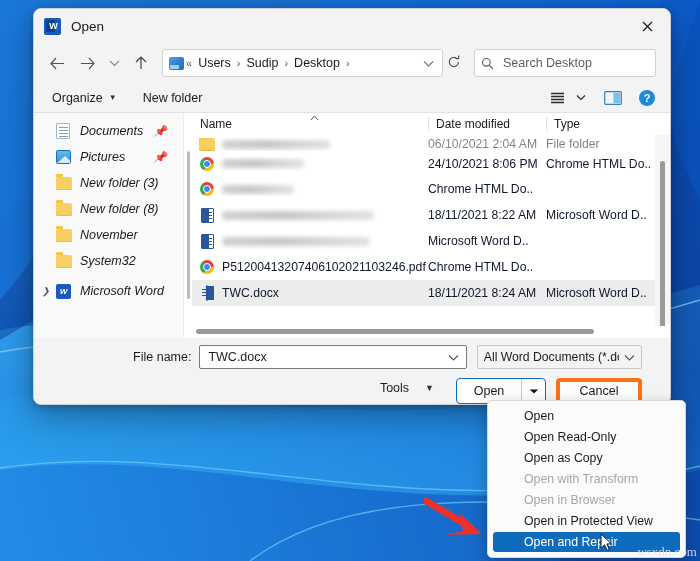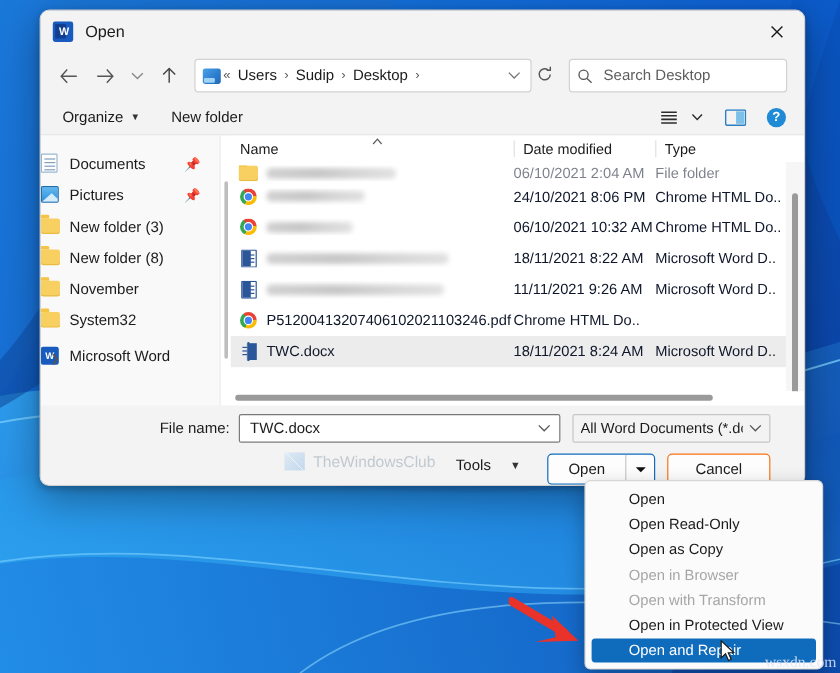--- a/index.html
+++ b/index.html
@@ -182,25 +182,27 @@
     background: #f9f9f9;
     padding-top: 5px;
     overflow: hidden;
     position: relative;
     flex: 0 0 auto;
     border-right: 1px solid #ececec;
   }
   .side-item {
     height: 26px;
     display: flex;
-    align-items: flex-end;
+    align-items: center;
+    padding-left: 22px;
     font-size: 12.5px;
     color: #1b1b1b;
     position: relative;
     white-space: nowrap;
+    font-style: italic;
   }
   .side-item .sico { width:17px; height:16px; margin-right:7px; flex:0 0 auto; display:flex; align-items:center;}
   .side-item .pin { position:absolute; right: 16px; color:#6d6d6d; font-size:11px; }
   .side-item .expander { position:absolute; left: 8px; color:#555; font-size:9px; }
   .folder-ico {
     width: 16px; height: 13px;
     background: #f8cf61;
     border-radius: 1.5px 2px 2px 2px;
     position: relative;
     box-shadow: inset 0 -1px 0 #e8bb45;
@@ -381,21 +383,21 @@
   }
   .open-arrow {
     width: 24px;
     display:flex; align-items:center; justify-content:center;
     border-left: 1px solid #c8c8c8;
     font-size: 9px; color:#111;
   }
   .cancel-btn {
     margin-left: 10px;
     width: 86px; height: 26px;
-    border:1px solid #f97316; border-radius:4px; background:#fdfdfd;
+    border:4px solid #f97316; border-radius:4px; background:#fdfdfd;
     display:flex; align-items:center; justify-content:center;
     font-size:12.5px; color:#1b1b1b;
   }
 
   .watermark {
     position:absolute; left: 203px; bottom: 14px;
     display:flex; align-items:center; gap:7px;
     opacity:.55;
   }
   .watermark .wmico {
@@ -691,21 +693,20 @@
           <div class="c-type">Chrome HTML Do..</div>
         </div>
 
         <div class="row" style="height:26px">
           <div class="c-name">
             <span class="fico">
                 <span class="chrome-ico"></span>
               </span>
             <span class="blurtext" style="width:72px"></span>
           </div>
-          <div class="c-date">06/10/2021 10:32 AM</div>
           <div class="c-type">Chrome HTML Do..</div>
         </div>
 
         <div class="row" style="height:26px">
           <div class="c-name">
             <span class="fico">
                 <span class="wdoc-ico"></span>
               </span>
             <span class="blurtext" style="width:152px"></span>
           </div>
@@ -713,21 +714,20 @@
           <div class="c-type">Microsoft Word D..</div>
         </div>
 
         <div class="row" style="height:26px">
           <div class="c-name">
             <span class="fico">
                 <span class="wdoc-ico"></span>
               </span>
             <span class="blurtext" style="width:148px"></span>
           </div>
-          <div class="c-date">11/11/2021 9:26 AM</div>
           <div class="c-type">Microsoft Word D..</div>
         </div>
 
         <div class="row" style="height:26px">
           <div class="c-name">
             <span class="fico">
                 <span class="chrome-ico"></span>
               </span>
             <span>P51200413207406102021103246.pdf</span>
           </div>
@@ -785,33 +785,29 @@
         <div class="open-main">Open</div>
         <div class="open-arrow">
           <svg width="10" height="7" viewBox="0 0 10 7">
             <path d="M0.8 1.4 L5 5.6 L9.2 1.4 Z" fill="#111"></path>
           </svg>
         </div>
       </div>
       <div class="cancel-btn">Cancel</div>
     </div>
 
-    <div class="watermark">
-      <span class="wmico"></span>
-      <span class="wmtext">TheWindowsClub</span>
-    </div>
   </div>
 </div>
 
 <div id="open-menu">
   <div class="menu-item">Open</div>
   <div class="menu-item">Open Read-Only</div>
   <div class="menu-item">Open as Copy</div>
+  <div class="menu-item disabled">Open with Transform</div>
   <div class="menu-item disabled">Open in Browser</div>
-  <div class="menu-item disabled">Open with Transform</div>
   <div class="menu-item">Open in Protected View</div>
   <div class="menu-item highlight">Open and Repair</div>
 </div>
 
 <div id="red-arrow">
   <svg width="70" height="48" viewBox="0 0 70 48" xmlns="http://www.w3.org/2000/svg">
     <path d="M2 4 L46 30" stroke="#e8322a" stroke-width="7" stroke-linecap="round" fill="none"></path>
     <path d="M58 37 L36 16 L39 34 L22 38 Z" fill="#e8322a"></path>
   </svg>
 </div>

